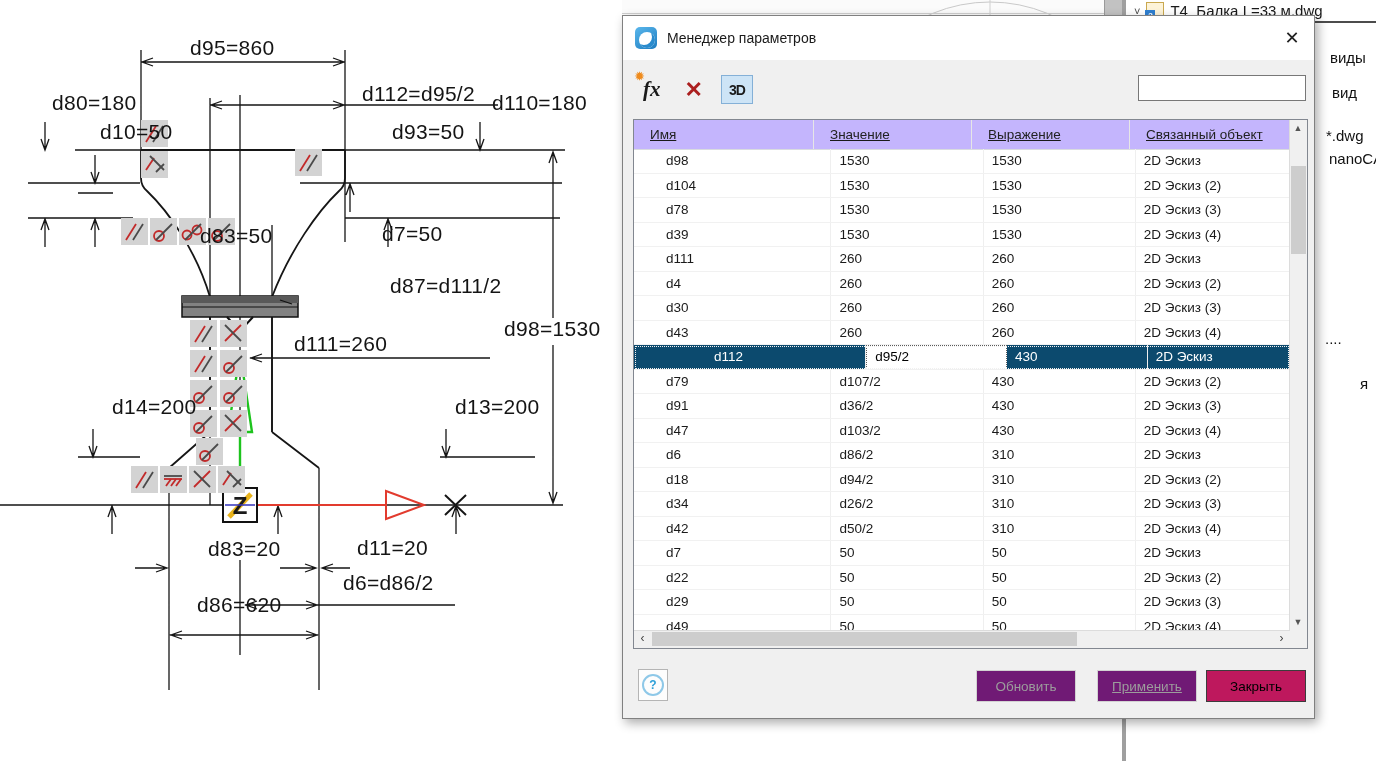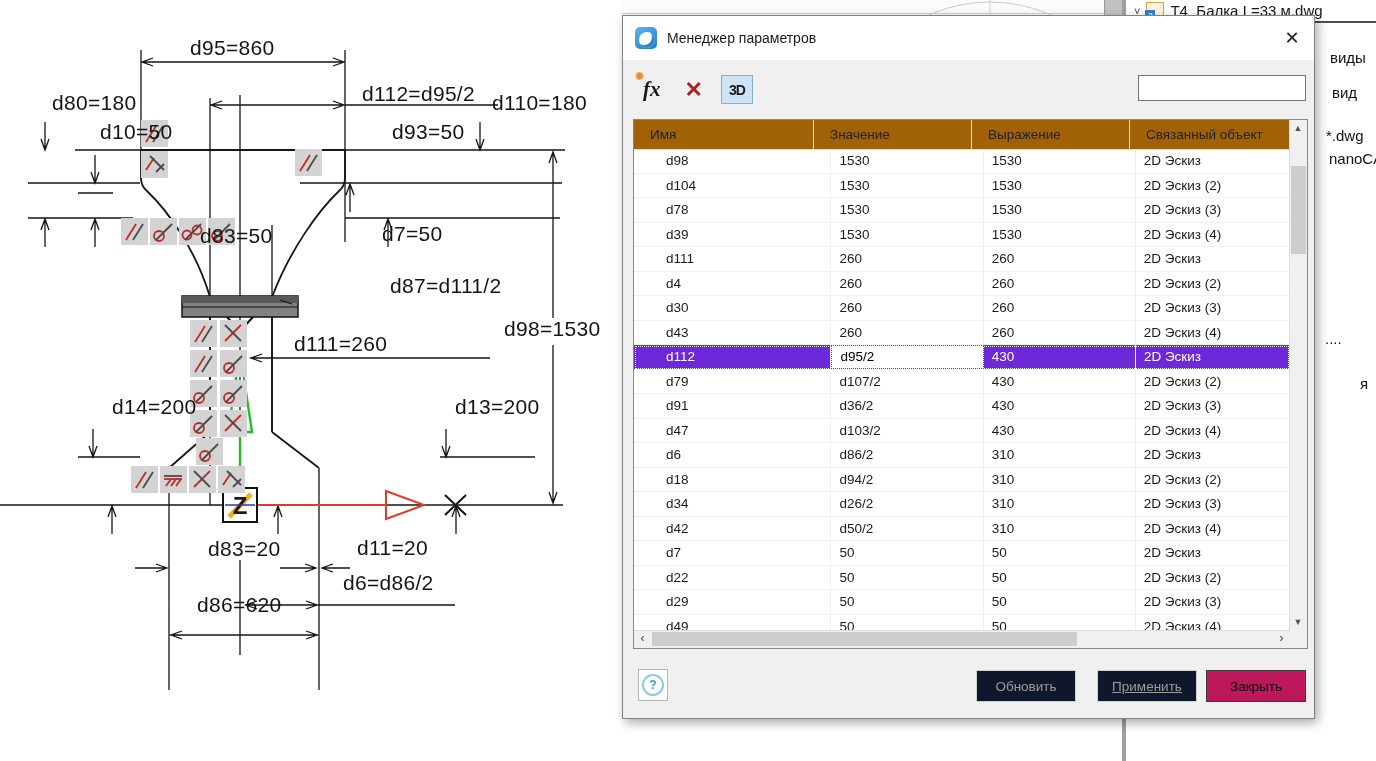--- a/index.html
+++ b/index.html
@@ -34,47 +34,47 @@
   #fx-btn{font-family:"Liberation Serif",serif;font-style:italic;font-weight:bold;font-size:21px;position:relative;padding:2px 4px;}
   #fx-btn::before{content:"✹";position:absolute;left:-4px;top:-5px;font-size:11px;color:#ef8b1d;font-style:normal;}
   #del-btn{color:#ab1f1f;font-size:22px;font-weight:bold;margin-left:16px;padding:2px 4px;}
   #btn3d{margin-left:14px;width:30px;height:27px;background:#cde4f6;border:1px solid #84b0d7;
     display:flex;align-items:center;justify-content:center;font-weight:bold;font-size:14px;letter-spacing:-1px;}
   #search-input{position:absolute;right:8px;top:15px;width:168px;height:26px;border:1px solid #777;background:#fff;
     font-family:"Liberation Sans",sans-serif;font-size:13px;padding:0 4px;box-sizing:border-box;}
   
   #param-table{position:absolute;left:10px;top:103px;width:675px;height:530px;background:#fff;
     border:1px solid #828790;box-sizing:border-box;font-size:13.5px;}
-  #thead{display:flex;height:29px;border-bottom:1px solid #d9dce0;background:#a16207;}
+  #thead{display:flex;height:29px;border-bottom:1px solid #d9dce0;background:#c4b5fd;text-decoration:underline;}
   .hcell{display:flex;align-items:center;padding-left:16px;border-right:1px solid #e6e6e6;box-sizing:border-box;color:#222;}
   .hc0{width:180px;} .hc1{width:158px;} .hc2{width:158px;} .hc3{width:160px;border-right:none;}
   #rows{position:absolute;left:0;top:29px;right:17px;bottom:17px;overflow:hidden;}
   .row{display:flex;height:24.5px;box-sizing:border-box;border-bottom:1px solid #f1f1f1;align-items:stretch;}
   .cell{display:flex;align-items:center;border-right:1px solid #efefef;box-sizing:border-box;padding-left:8px;overflow:hidden;white-space:nowrap;}
   .c0{width:204px;padding-left:32px;} .c1{width:158px;} .c2{width:158px;} .c3{width:160px;border-right:none;}
-  .row.selected{background:#6d28d9;color:#fff;outline:1px dotted #f0f0f0;outline-offset:-2px;}
+  .row.selected{background:#0c4a6e;color:#fff;outline:1px dotted #f0f0f0;outline-offset:-2px;padding-left:48px;}
   .row.selected .c1{background:#fff;color:#000;border:1px dotted #5a5a5a;}
   
   #vscroll{position:absolute;right:0;top:0;width:17px;bottom:17px;background:#f0f0f0;border-left:1px solid #dcdcdc;}
   #vscroll .arr{position:absolute;left:0;width:16px;height:17px;text-align:center;font-size:9px;color:#555;line-height:17px;}
   #vs-up{top:0;} #vs-down{bottom:0;}
   #vs-thumb{position:absolute;left:1px;top:46px;width:15px;height:88px;background:#cdcdcd;}
   #hscroll{position:absolute;left:0;bottom:0;right:17px;height:17px;background:#f0f0f0;border-top:1px solid #dcdcdc;}
   #hscroll .arr{position:absolute;top:0;height:16px;width:17px;text-align:center;font-size:12px;color:#444;line-height:15px;}
   #hs-left{left:0;} #hs-right{right:0;}
   #hs-thumb{position:absolute;left:18px;top:1px;height:14px;width:425px;background:#cdcdcd;}
   #sb-corner{position:absolute;right:0;bottom:0;width:17px;height:17px;background:#f0f0f0;}
   
   #help-btn{position:absolute;left:15px;bottom:17px;width:28px;height:30px;background:#fdfdfd;border:1px solid #b5b5b5;
     display:flex;align-items:center;justify-content:center;}
   #help-btn span{width:18px;height:18px;border-radius:50%;border:2px solid #8ec8e8;color:#2ea0d8;font-weight:bold;
     font-size:12px;display:flex;align-items:center;justify-content:center;}
   .dlg-btn{position:absolute;bottom:16px;height:32px;width:100px;font-family:"Liberation Sans",sans-serif;
     font-size:13.5px;display:flex;align-items:center;justify-content:center;box-sizing:border-box;}
-  .dlg-btn.disabled{background:#0f172a;color:#9c9c9c;border:1px solid #d2d2d2;}
+  .dlg-btn.disabled{background:#701a75;color:#9c9c9c;border:1px solid #d2d2d2;}
   #btn-update{right:238px;} #btn-apply{right:117px;text-decoration:underline;}
   #btn-close{right:8px;background:#be185d;border:1px solid #3c3c3c;color:#000;}
 </style>
 </head>
 <body>
 
 <svg id="drawing-svg" width="622" height="761" viewBox="0 0 622 761">
 
   <g>
     <path fill="none" stroke="#161616" stroke-width="1.3" d="

